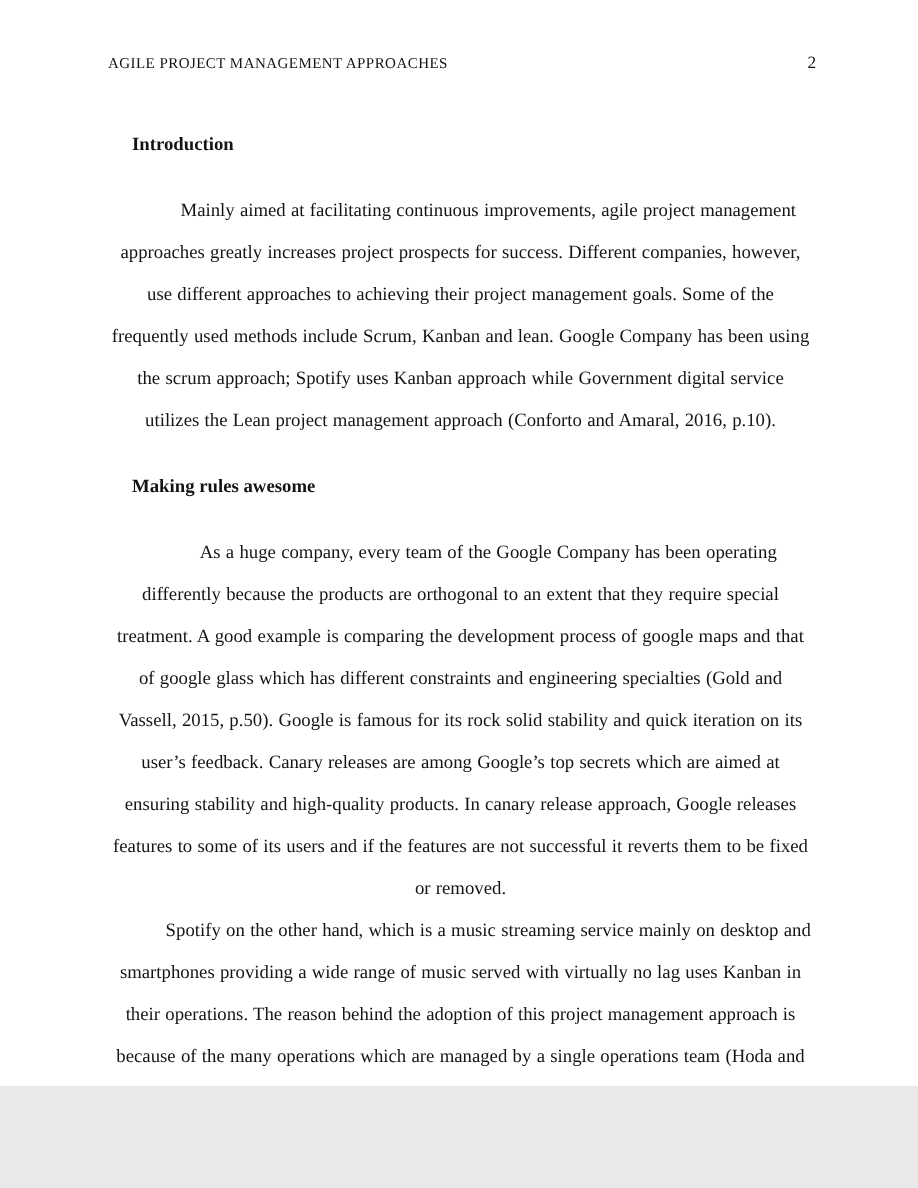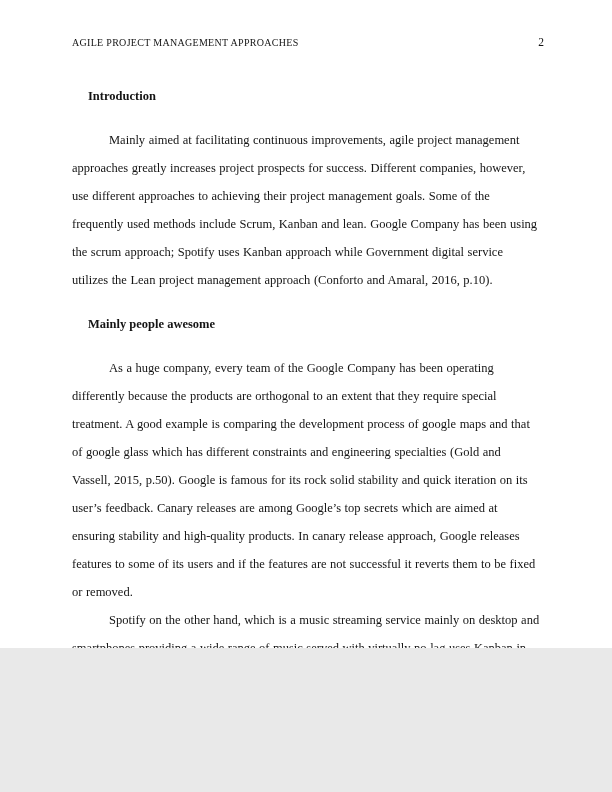--- a/index.html
+++ b/index.html
@@ -2,21 +2,21 @@
 <html><head>
 <meta charset="utf-8">
 <style>
   html, body {
     margin: 0;
     padding: 0;
     background: #e9e9e9;
   }
   .page {
     width: 612px;
-    height: 648px;
+    height: 724px;
     margin: 0 auto;
     background: #ffffff;
     position: relative;
     font-family: "Liberation Serif", serif;
     color: #141414;
     box-sizing: border-box;
     overflow: hidden;
   }
   .page-header {
     position: absolute;
@@ -46,41 +46,41 @@
     font-weight: bold;
     margin: 16px;
     line-height: 28px;
   }
   .body-paragraph {
     font-size: 12.5px;
     font-weight: normal;
     margin: 0;
     line-height: 28px;
     text-indent: 37px;
-    text-align: left;
+    text-align: center;
     word-spacing: 0.4px;
   }
 </style>
 </head>
 <body>
 
 <div class="page">
 
   <header class="page-header">
     <span class="running-head">AGILE PROJECT MANAGEMENT APPROACHES</span>
     <span class="page-number">2</span>
   </header>
 
   <main class="page-body">
 
     <h2 class="section-heading">Introduction</h2>
 
     <p class="body-paragraph">Mainly aimed at facilitating continuous improvements, agile project management approaches greatly increases project prospects for success. Different companies, however, use different approaches to achieving their project management goals. Some of the frequently used methods include Scrum, Kanban and lean. Google Company has been using the scrum approach; Spotify uses Kanban approach while Government digital service utilizes the Lean project management approach (Conforto and Amaral, 2016, p.10).</p>
 
-    <h2 class="section-heading">Mainly people awesome</h2>
+    <h2 class="section-heading">Making rules awesome</h2>
 
     <p class="body-paragraph">As a huge company, every team of the Google Company has been operating differently because the products are orthogonal to an extent that they require special treatment. A good example is comparing the development process of google maps and that of google glass which has different constraints and engineering specialties (Gold and Vassell, 2015, p.50). Google is famous for its rock solid stability and quick iteration on its user’s feedback. Canary releases are among Google’s top secrets which are aimed at ensuring stability and high-quality products. In canary release approach, Google releases features to some of its users and if the features are not successful it reverts them to be fixed or removed.</p>
 
     <p class="body-paragraph">Spotify on the other hand, which is a music streaming service mainly on desktop and smartphones providing a wide range of music served with virtually no lag uses Kanban in their operations. The reason behind the adoption of this project management approach is because of the many operations which are managed by a single operations team (Hoda and Murugesan, 2016, p.250). For instance, at one moment the team may be designing a new site for the company and the next moment will be modifying firewall rules for developers. Kanban approach has enabled the operations team to plan far in advance while remaining proactive.</p>
 
   </main>
 
 </div>
 
 </body></html>

